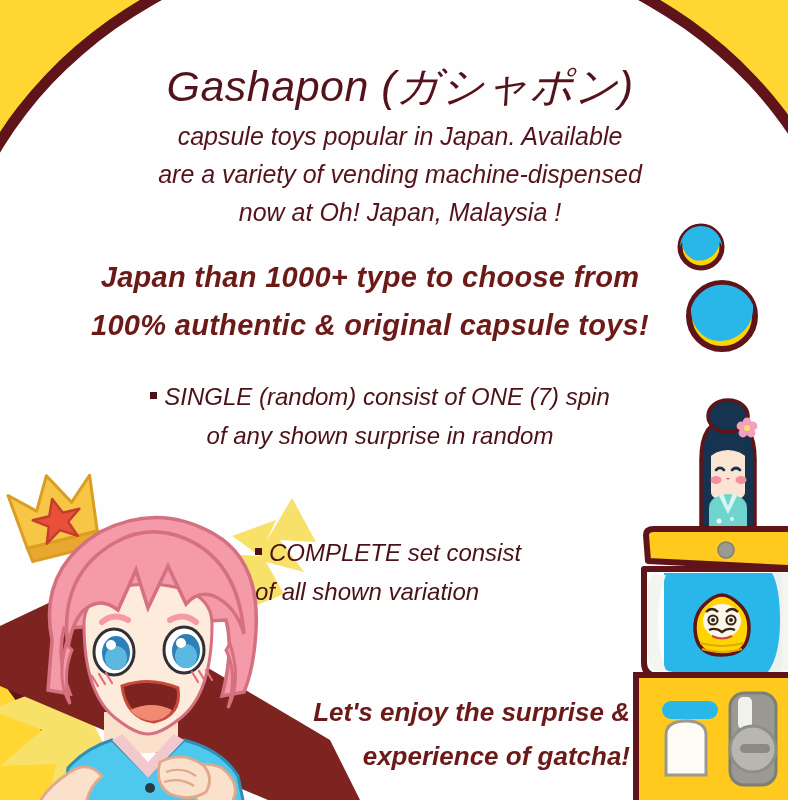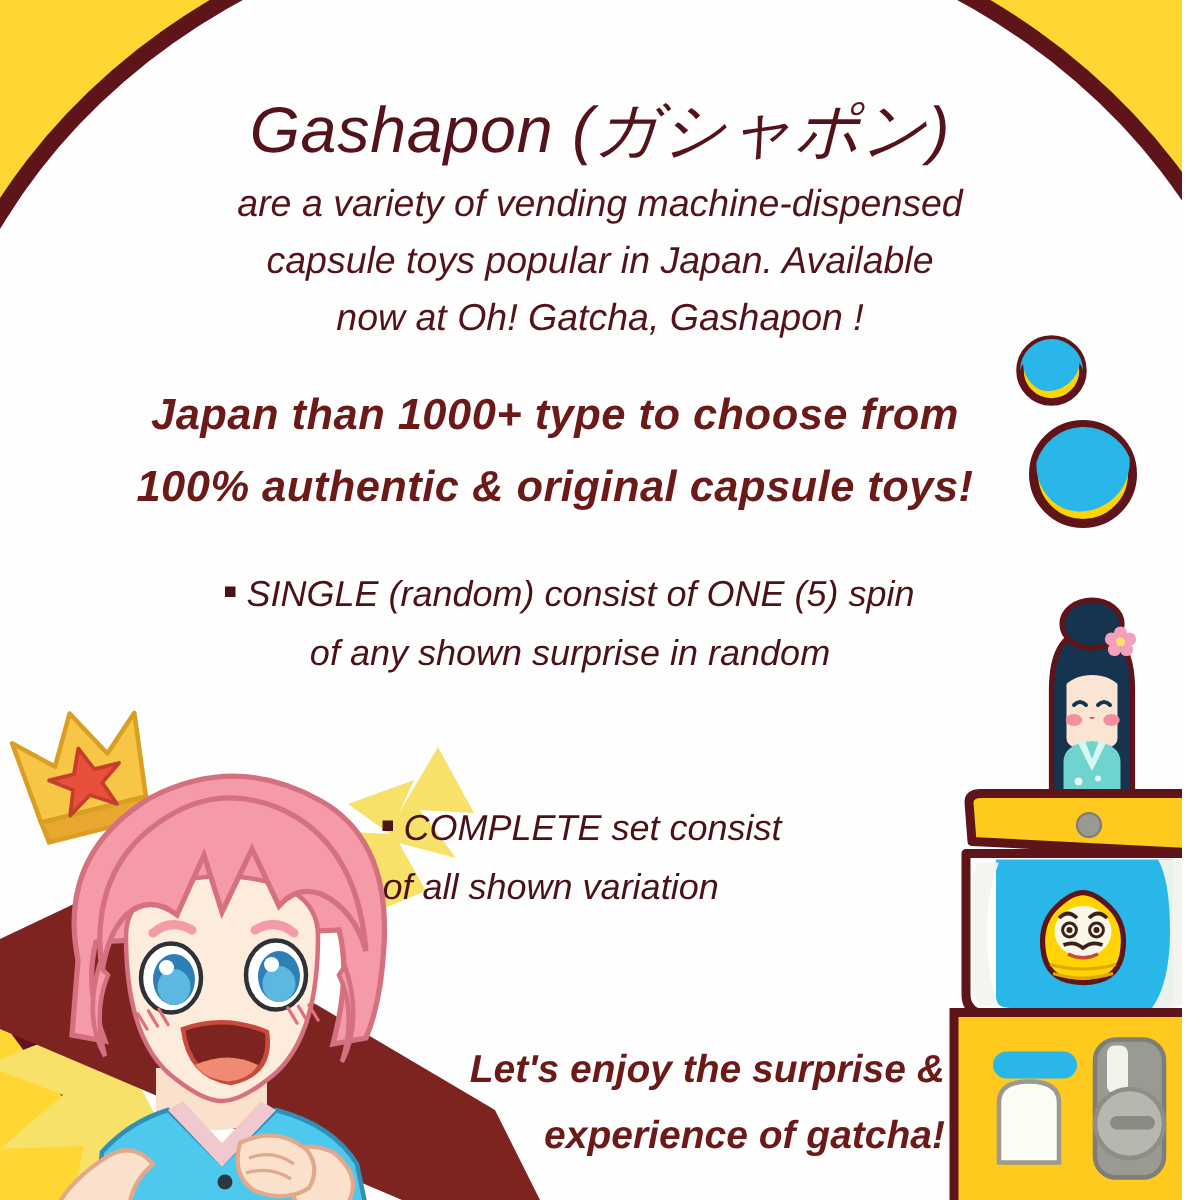--- a/index.html
+++ b/index.html
@@ -312,33 +312,33 @@
 
     <path d="M114 186 Q142 176 170 188 Q174 216 146 222 Q118 218 114 186 Z" fill="#7D2320" stroke="#C9493A" stroke-width="3"></path>
     <path d="M122 210 Q144 200 164 210 Q158 220 144 221 Q128 219 122 210 Z" fill="#F08A72"></path>
   </svg>
 
   <div class="content">
 
     <div class="title">Gashapon (ガシャポン)</div>
 
     <div class="intro">
+      <div>capsule toys popular in Japan. Available</div>
       <div>are a variety of vending machine-dispensed</div>
-      <div>capsule toys popular in Japan. Available</div>
-      <div>now at Oh! Gatcha, Gashapon !</div>
+      <div>now at Oh! Japan, Malaysia !</div>
     </div>
 
     <div class="headline">
       <div>Japan than 1000+ type to choose from</div>
       <div>100% authentic &amp; original capsule toys!</div>
     </div>
 
     <div class="block-single">
       <div>
-        <span class="bullet-sq"></span><span>SINGLE (random) consist of ONE (5) spin</span>
+        <span class="bullet-sq"></span><span>SINGLE (random) consist of ONE (7) spin</span>
       </div>
       <div>of any shown surprise in random</div>
     </div>
 
     <div class="block-complete">
       <div>
         <span class="bullet-sq"></span><span>COMPLETE set consist</span>
       </div>
       <div>of all shown variation</div>
     </div>

